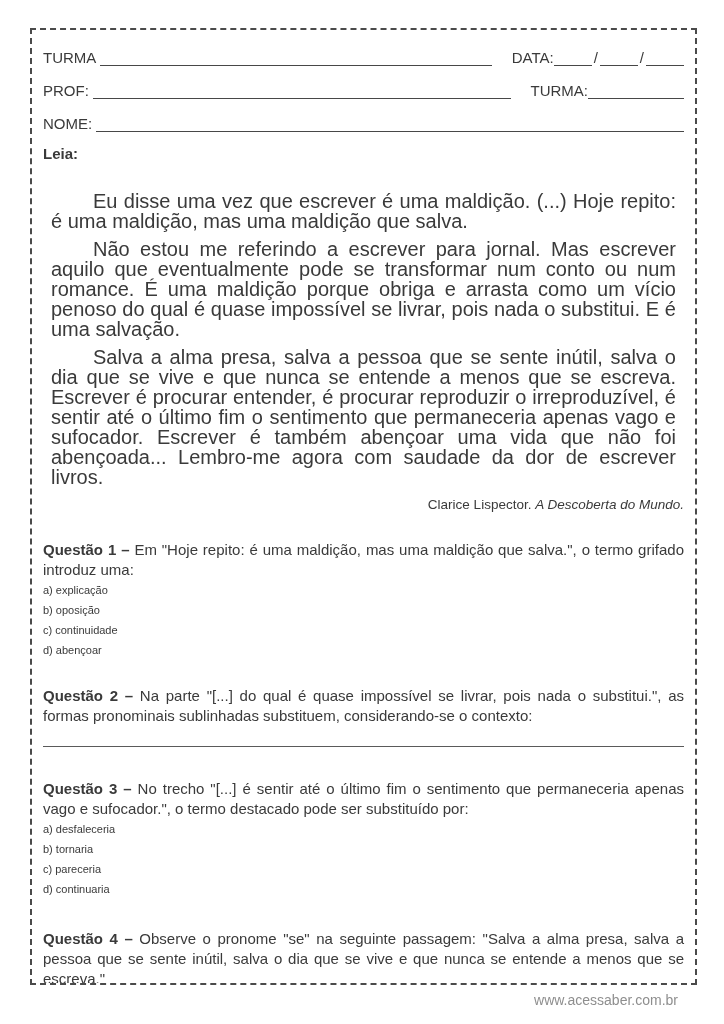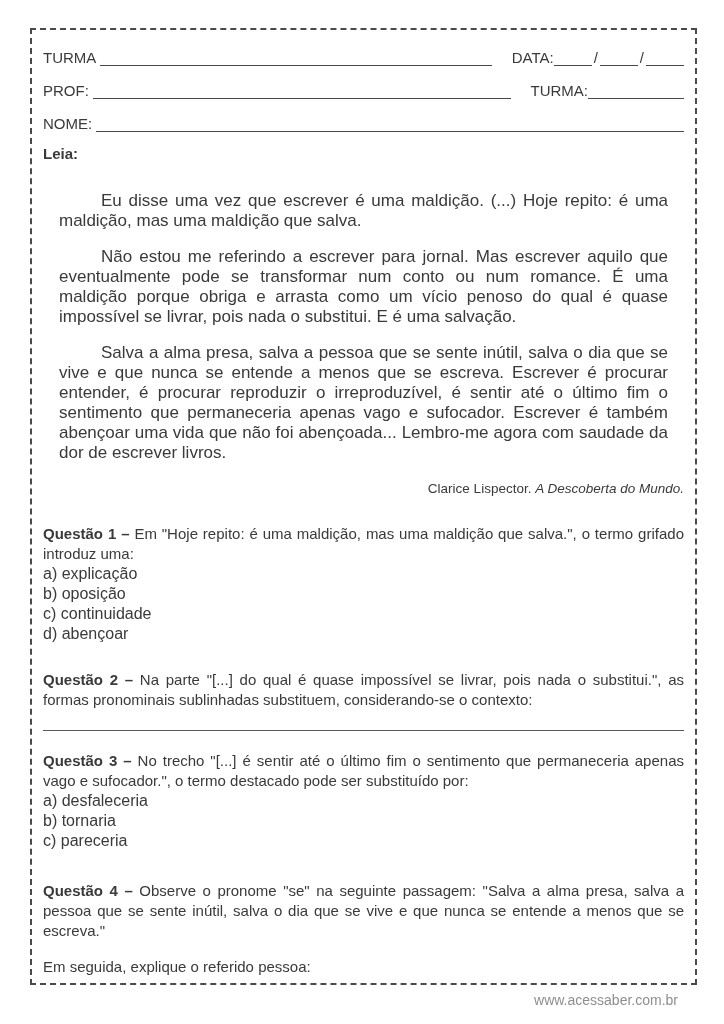--- a/index.html
+++ b/index.html
@@ -43,48 +43,48 @@
   .slash { padding: 0 2px; }
   .hlabel.right { margin-left: 20px; }
   
   .reading-title {
     font-weight: bold;
     font-size: 15px;
     line-height: 20px;
     margin: 8px 0 27px 0;
   }
   .body-p {
-    margin: 16px;
-    font-size: 17px;
+    margin: 8px;
+    font-size: 20px;
     line-height: 20px;
     text-align: justify;
     text-indent: 42px;
   }
   .attribution {
     margin: 0;
     font-size: 13.5px;
     line-height: 19px;
     text-align: right;
   }
   .attribution em { font-style: italic; }
   
   .question-text {
     margin: 0;
     font-size: 15px;
     line-height: 20px;
     text-align: justify;
   }
   .q1 { margin-top: 26px; }
   .q2 { margin-top: 26px; }
-  .q3 { margin-top: 20px; }
+  .q3 { margin-top: 32px; }
   .q4 { margin-top: 30px; }
   .qlabel { font-weight: bold; }
   .u { }
   .option {
-    font-size: 16px;
+    font-size: 11px;
     line-height: 20px;
   }
   .followup {
     margin-top: 16px;
     font-size: 15px;
     line-height: 20px;
   }
   .answer-line {
     height: 0;
     border-bottom: 1px solid #5a5a5a;
@@ -149,20 +149,21 @@
     <div class="q2">
       <p class="question-text"><span class="qlabel">Questão 2 –</span><span> Na parte "[...] </span><span class="u">do qual</span><span> é quase impossível se livrar, pois nada </span><span class="u">o</span><span> substitui.", as formas pronominais sublinhadas substituem, considerando-se o contexto:</span></p>
       <div class="answer-line ans-q2"></div>
     </div>
 
     <div class="q3">
       <p class="question-text"><span class="qlabel">Questão 3 –</span><span> No trecho "[...] é sentir até o último fim o sentimento que </span><span class="u">permaneceria</span><span> apenas vago e sufocador.", o termo destacado pode ser substituído por:</span></p>
       <div class="option">a) desfaleceria</div>
       <div class="option">b) tornaria</div>
       <div class="option">c) pareceria</div>
+      <div class="option">d) continuaria</div>
     </div>
 
     <div class="q4">
       <p class="question-text"><span class="qlabel">Questão 4 –</span><span> Observe o pronome "se" na seguinte passagem: "Salva a alma presa, salva a pessoa que se sente inútil, salva o dia que se vive e que nunca se entende a menos que se escreva."</span></p>
       <div class="followup">Em seguida, explique o referido pessoa:</div>
       <div class="answer-line ans-q4a"></div>
       <div class="answer-line ans-q4b"></div>
     </div>
 
   </div>

